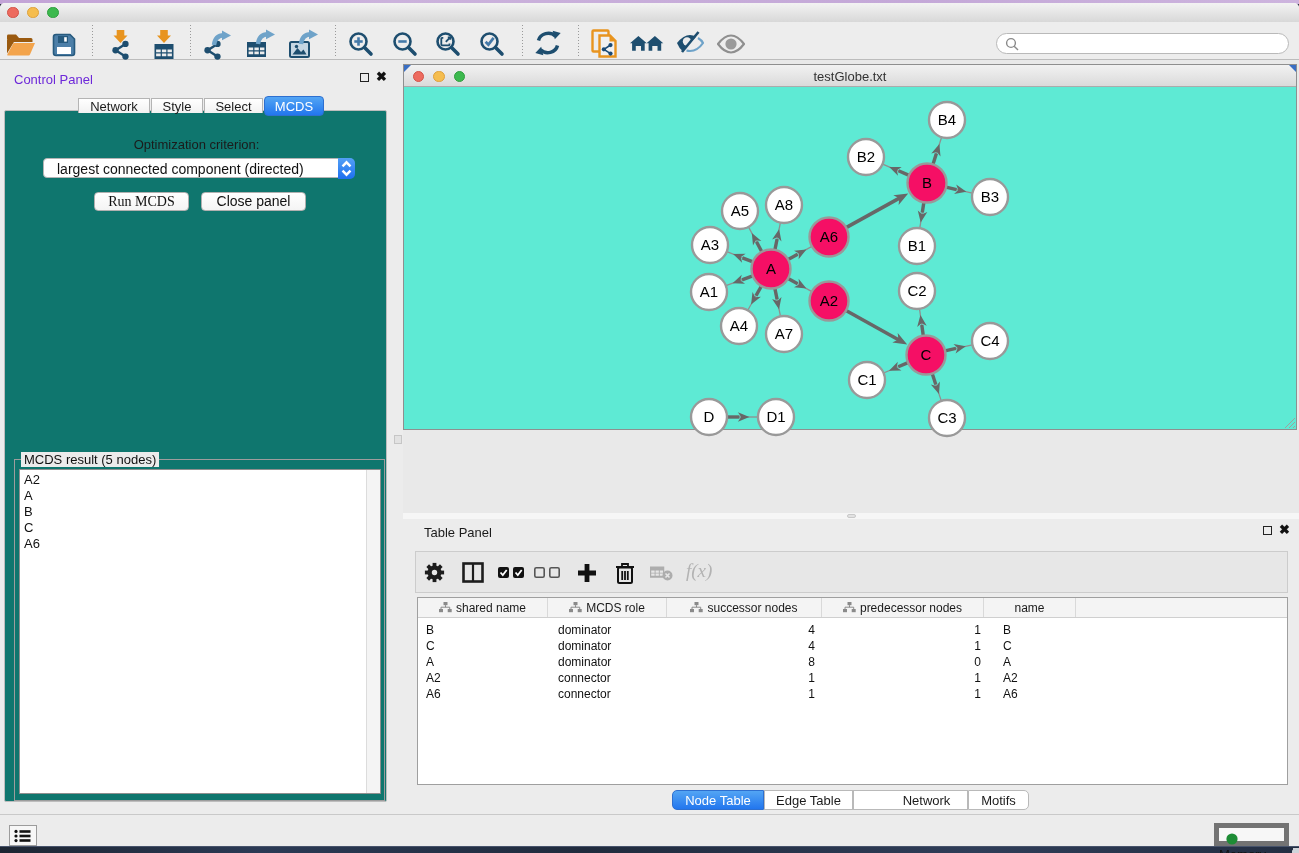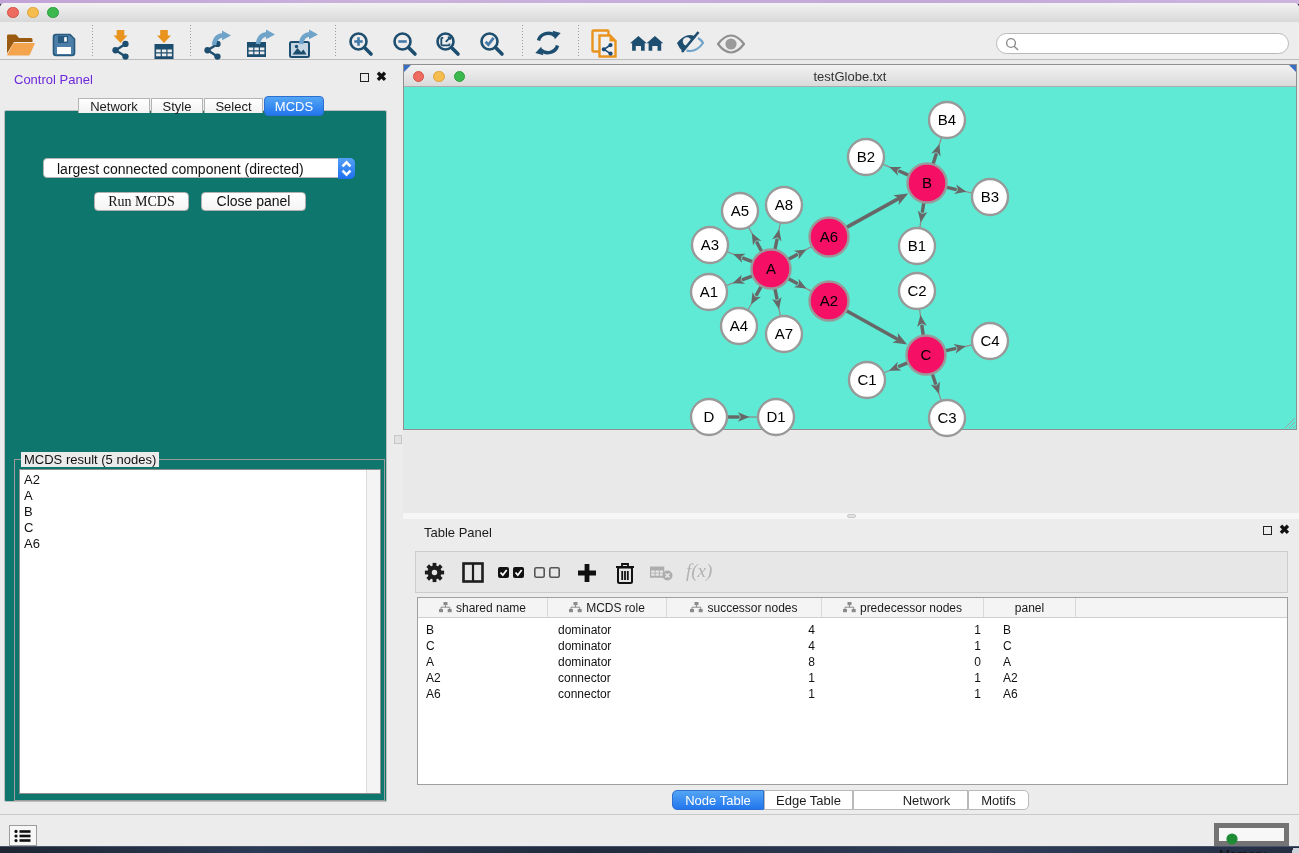--- a/index.html
+++ b/index.html
@@ -248,20 +248,21 @@
   <div id="content">
     <div id="cp">
       <div id="cp-title">Control Panel</div>
       <div id="cp-float"></div>
         <div id="cp-close">✖</div>
       <div id="cp-panel">
         <div class="cptab" style="left:73px;width:72px;">Network</div>
         <div class="cptab" style="left:146px;width:52px;">Style</div>
         <div class="cptab" style="left:199px;width:59px;">Select</div>
         <div id="tab-mcds">MCDS</div>
+        <div id="opt-label" style="width:383px;">Optimization criterion:</div>
         <div id="dropdown">
             <span>largest connected component (directed)</span>
           <div id="dd-step"><svg width="17" height="21" viewBox="0 0 17 21">
             <path d="M4.5,8.3 L8.5,4.3 L12.5,8.3 M4.5,12.7 L8.5,16.7 L12.5,12.7" fill="none" stroke="#fff" stroke-width="2.4"></path>
               </svg></div>
         </div>
         <div class="btn" style="left:89px;width:95px;font-family:Liberation Serif, serif;">Run MCDS</div>
         <div class="btn" style="left:196px;width:105px;">Close panel</div>
         <div id="fieldset">
           <div id="fs-legend">MCDS result (5 nodes)</div>
@@ -489,21 +490,21 @@
             <div class="hcell" style="left:404px;width:162px"><svg width="13" height="11" viewBox="0 0 13 11" style="margin:0 4px 0 0;vertical-align:-1px">
                 <g fill="#8a8a8a">
                   <rect x="4.5" y="0" width="4" height="3.2"></rect>
                   <rect x="0" y="7" width="4" height="3.2"></rect>
                   <rect x="8.7" y="7" width="4" height="3.2"></rect>
                 </g>
                 <g stroke="#8a8a8a" stroke-width="1">
                   <path d="M6.5,3.2 L6.5,5.2 M2,7 L2,5.2 L10.7,5.2 L10.7,7" fill="none"></path>
                 </g>
               </svg>predecessor nodes</div>
-            <div class="hcell" style="left:566px;width:92px;border-right:1px solid #d9d9d9">panel</div>
+            <div class="hcell" style="left:566px;width:92px;border-right:1px solid #d9d9d9">name</div>
           </div>
         <div id="tbody">
             <div class="trow" style="top:2px">
               <div class="tc" style="left:8px">B</div>
               <div class="tc" style="left:140px">dominator</div>
               <div class="tc" style="left:249px;width:148px;text-align:right">4</div>
               <div class="tc" style="left:404px;width:159px;text-align:right">1</div>
               <div class="tc" style="left:585px">B</div>
             </div>
             <div class="trow" style="top:18px">

